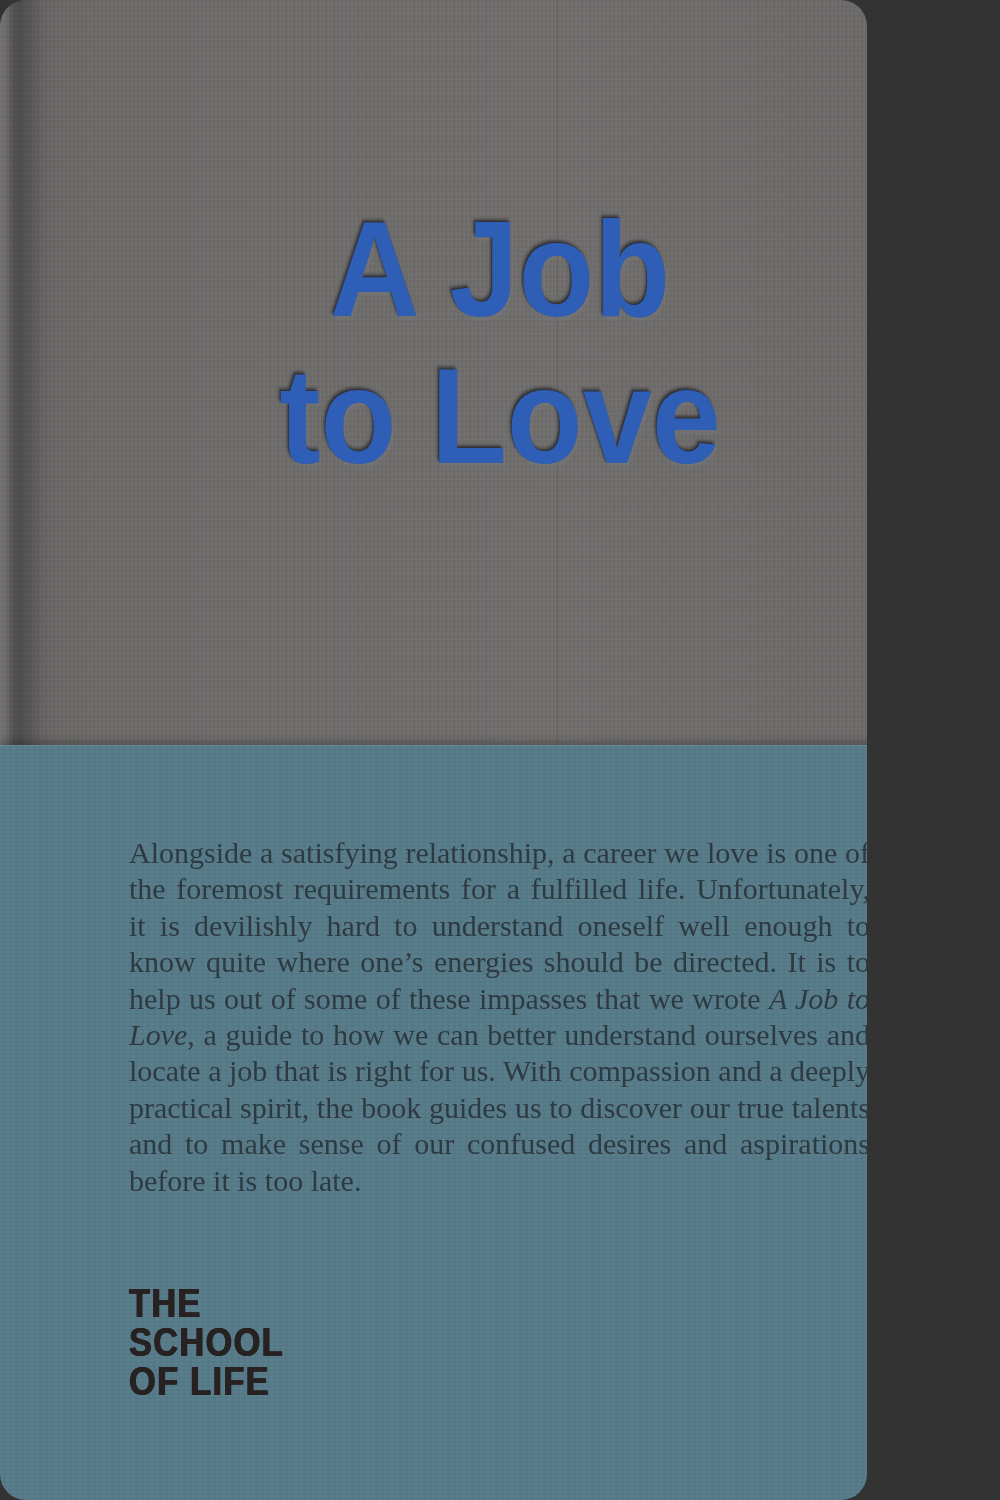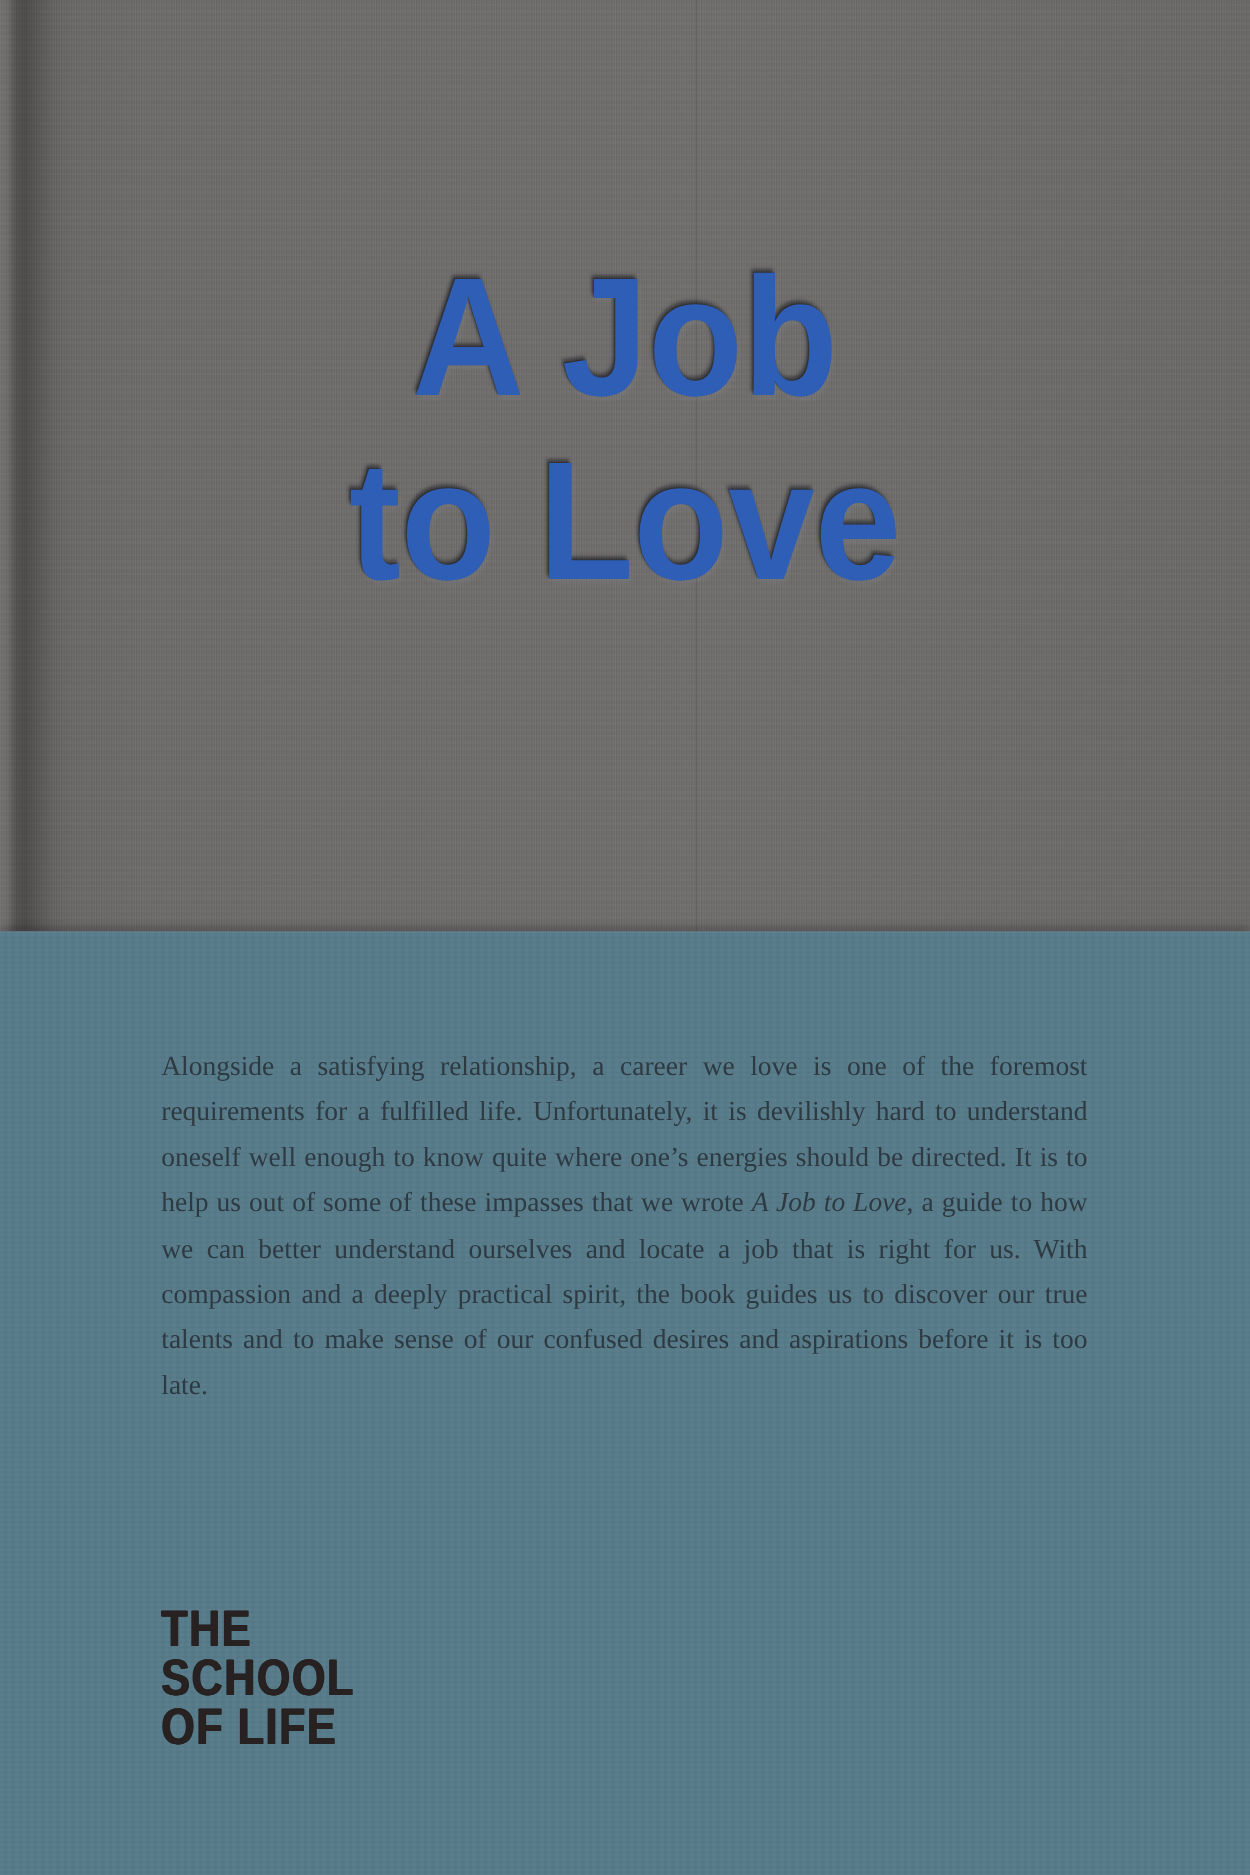--- a/index.html
+++ b/index.html
@@ -3,24 +3,25 @@
 <meta charset="utf-8">
 <style>
   html, body {
     margin: 0;
     padding: 0;
     background: #333;
     font-family: "Liberation Sans", sans-serif;
   }
   .cover {
     position: relative;
-    width: 1000px;
+    width: 867px;
     height: 1500px;
     overflow: hidden;
     box-shadow: inset 0 -8px 14px -8px rgba(0,0,0,0.22);
+    border-radius: 26px;
   }
   
   .cloth {
     position: absolute;
     left: 0; top: 0;
     width: 1000px; height: 745px;
     background-color: #6E6C6B;
     background-image:
       repeating-linear-gradient(90deg,
         rgba(255,255,255,0.035) 0px, rgba(255,255,255,0.035) 1px,
@@ -83,21 +84,21 @@
         rgba(0,0,0,0.010) 3px, rgba(0,0,0,0.010) 6px);
     box-shadow: 0 -3px 8px rgba(0,0,0,0.28);
     border-top: 1px solid rgba(255,255,255,0.10);
   }
   
   .blurb {
     position: absolute;
     left: 129px; top: 89px;      
     width: 741px;
     font-family: "Liberation Serif", serif;
-    font-size: 22px;
+    font-size: 30px;
     line-height: 36.4px;
     text-align: justify;
     color: #2E3A42;
     margin: 0;
   }
   .blurb .ital { font-style: italic; }
   
   .logo {
     position: absolute;
     left: 129px; top: 538px;     

